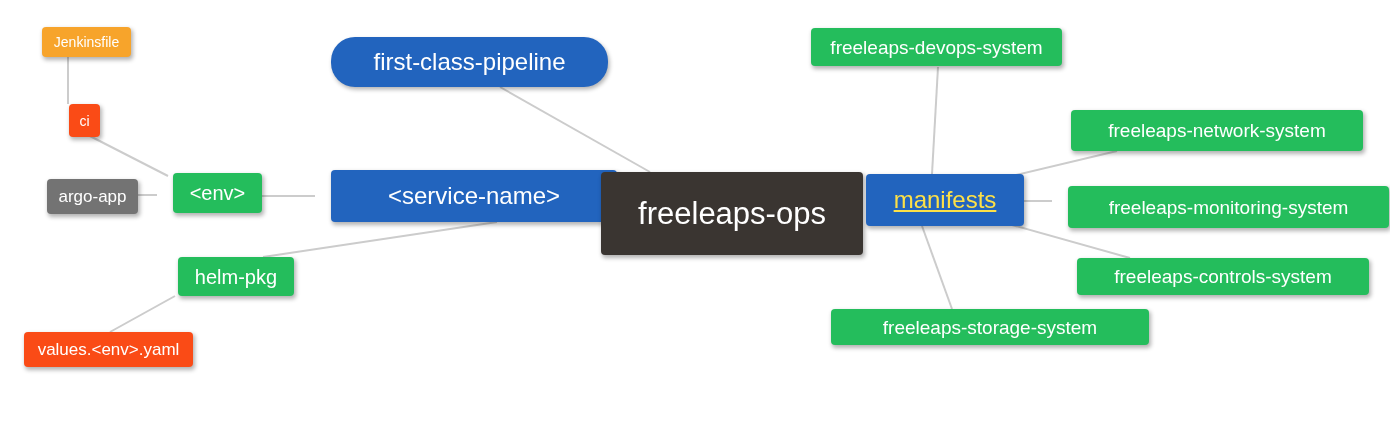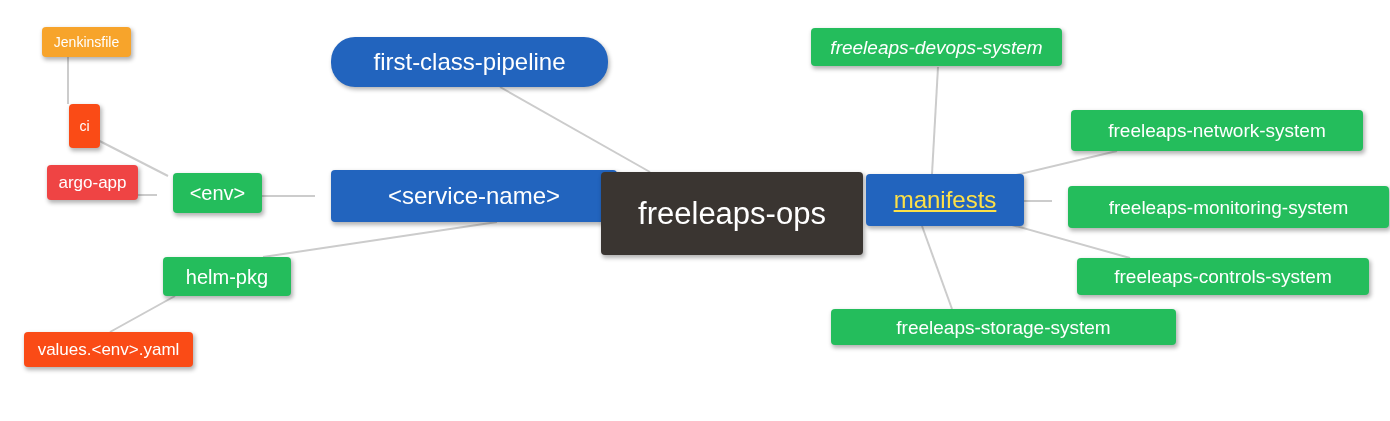--- a/index.html
+++ b/index.html
@@ -53,28 +53,28 @@
       <line x1="553" y1="204" x2="585" y2="204" stroke="#cccccc" stroke-width="2"></line>
       <line x1="847" y1="203" x2="851" y2="203" stroke="#cccccc" stroke-width="2"></line>
       <line x1="938" y1="67" x2="932" y2="174" stroke="#cccccc" stroke-width="2"></line>
       <line x1="1008" y1="177" x2="1117" y2="151" stroke="#cccccc" stroke-width="2"></line>
       <line x1="1008" y1="201" x2="1052" y2="201" stroke="#cccccc" stroke-width="2"></line>
       <line x1="1005" y1="223" x2="1130" y2="258" stroke="#cccccc" stroke-width="2"></line>
       <line x1="922" y1="226" x2="952" y2="309" stroke="#cccccc" stroke-width="2"></line>
     </svg>
   <div id="nodes-layer">
       <div class="node" style="left: 26px; top: 27px; width: 89px; height: 30px; font-size: 14px; background: rgb(247, 164, 43); color: rgb(255, 255, 255);">Jenkinsfile</div>
-      <div class="node" style="left: 53px; top: 104px; width: 31px; height: 44px; font-size: 14px; background: rgb(250, 75, 22); color: rgb(255, 255, 255);">ci</div>
-      <div class="node" style="left: 31px; top: 165px; width: 91px; height: 35px; font-size: 17px; background: #ef4444; color: rgb(255, 255, 255);">argo-app</div>
+      <div class="node" style="left: 53px; top: 104px; width: 31px; height: 33px; font-size: 14px; background: rgb(250, 75, 22); color: rgb(255, 255, 255);">ci</div>
+      <div class="node" style="left: 31px; top: 179px; width: 91px; height: 35px; font-size: 17px; background: #737373; color: rgb(255, 255, 255);">argo-app</div>
       <div class="node" style="left: 157px; top: 173px; width: 89px; height: 40px; font-size: 20px; background: rgb(36, 189, 92); color: rgb(255, 255, 255);">&lt;env&gt;</div>
-      <div class="node" style="left: 147px; top: 257px; width: 128px; height: 39px; font-size: 20px; background: rgb(36, 189, 92); color: rgb(255, 255, 255);">helm-pkg</div>
+      <div class="node" style="left: 162px; top: 257px; width: 116px; height: 39px; font-size: 20px; background: rgb(36, 189, 92); color: rgb(255, 255, 255);">helm-pkg</div>
       <div class="node" style="left: 8px; top: 332px; width: 169px; height: 35px; font-size: 17px; background: rgb(250, 75, 22); color: rgb(255, 255, 255);">values.&lt;env&gt;.yaml</div>
       <div class="node" style="left: 315px; top: 37px; width: 277px; height: 50px; font-size: 24px; background: rgb(34, 100, 190); color: rgb(255, 255, 255); border-radius: 24px;">first-class-pipeline</div>
       <div class="node" style="left: 315px; top: 170px; width: 286px; height: 52px; font-size: 24px; background: rgb(34, 100, 190); color: rgb(255, 255, 255);">&lt;service-name&gt;</div>
       <div class="node" style="left: 585px; top: 172px; width: 262px; height: 83px; font-size: 31px; background: rgb(58, 53, 49); color: rgb(255, 255, 255);">freeleaps-ops</div>
       <div class="node" style="left: 850px; top: 174px; width: 158px; height: 52px; font-size: 24px; background: rgb(34, 100, 190); color: #fde047; text-decoration: underline;">manifests</div>
-      <div class="node" style="left: 795px; top: 28px; width: 251px; height: 38px; font-size: 19px; background: rgb(36, 189, 92); color: rgb(255, 255, 255); font-style: italic;">freeleaps-devops-system</div>
+      <div class="node" style="left: 795px; top: 28px; width: 251px; height: 38px; font-size: 19px; background: rgb(36, 189, 92); color: rgb(255, 255, 255);">freeleaps-devops-system</div>
       <div class="node" style="left: 1055px; top: 110px; width: 292px; height: 41px; font-size: 19px; background: rgb(36, 189, 92); color: rgb(255, 255, 255);">freeleaps-network-system</div>
       <div class="node" style="left: 1052px; top: 186px; width: 321px; height: 42px; font-size: 19px; background: rgb(36, 189, 92); color: rgb(255, 255, 255);">freeleaps-monitoring-system</div>
       <div class="node" style="left: 1061px; top: 258px; width: 292px; height: 37px; font-size: 19px; background: rgb(36, 189, 92); color: rgb(255, 255, 255);">freeleaps-controls-system</div>
-      <div class="node" style="left: 815px; top: 309px; width: 345px; height: 36px; font-size: 19px; background: rgb(36, 189, 92); color: rgb(255, 255, 255);">freeleaps-storage-system</div>
+      <div class="node" style="left: 815px; top: 309px; width: 318px; height: 36px; font-size: 19px; background: rgb(36, 189, 92); color: rgb(255, 255, 255);">freeleaps-storage-system</div>
     </div>
 </div>
 
 </body></html>

